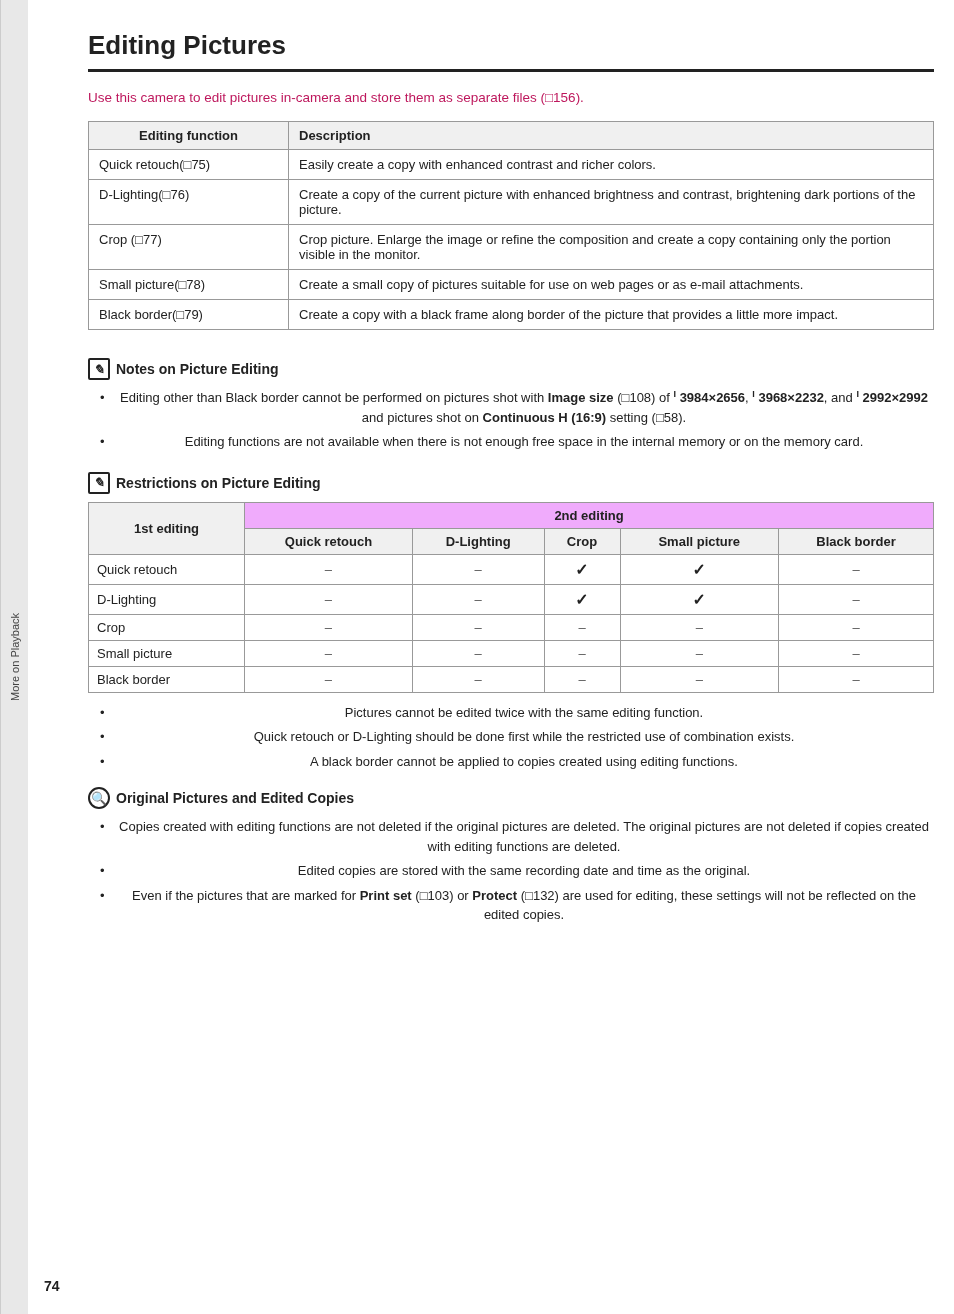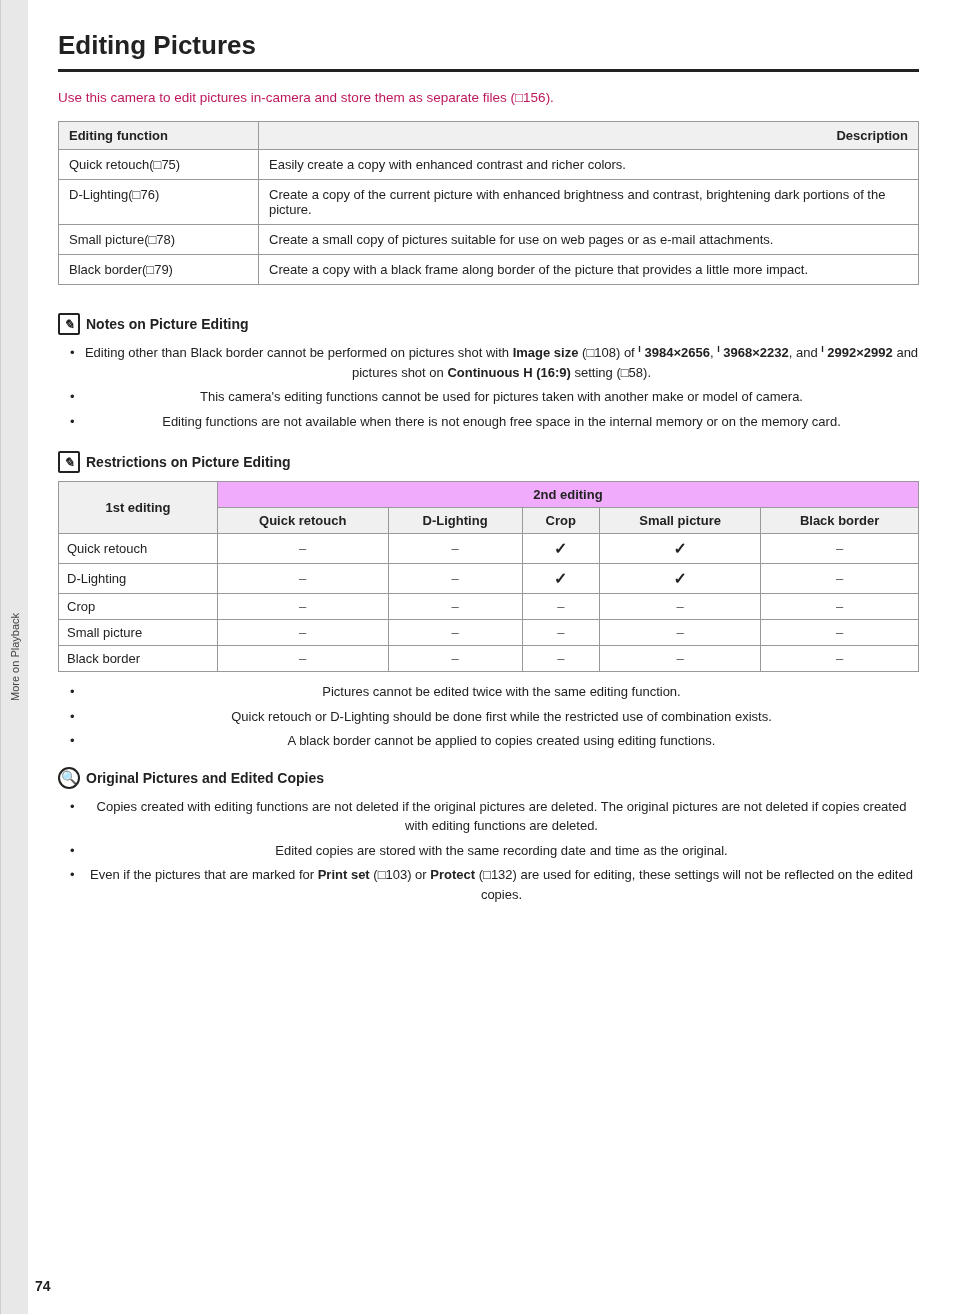--- a/index.html
+++ b/index.html
@@ -25,21 +25,22 @@
       justify-content: center;
       writing-mode: vertical-rl;
       transform: rotate(180deg);
       font-size: 11px;
       color: #444;
       border-right: 1px solid #ccc;
       flex-shrink: 0;
     }
     .main-content {
       flex: 1;
-      padding: 30px 35px 30px 30px;
+      padding: 30px 20px 30px 30px;
+      margin-left: 30px;
     }
     .page-title {
       font-size: 26px;
       font-weight: bold;
       margin-bottom: 18px;
       padding-bottom: 8px;
       border-bottom: 3px solid #222;
     }
     .intro-text {
       font-size: 13.5px;
@@ -51,24 +52,24 @@
       width: 100%;
       border-collapse: collapse;
       margin-bottom: 28px;
       font-size: 13px;
     }
     .editing-table th {
       border: 1px solid #999;
       padding: 6px 10px;
       background: #f0f0f0;
       font-weight: bold;
-      text-align: right;
+      text-align: left;
     }
     .editing-table th:first-child {
-      text-align: left;
+      text-align: center;
       width: 200px;
     }
     .editing-table td {
       border: 1px solid #999;
       padding: 7px 10px;
       vertical-align: top;
     }
     .editing-table td:first-child {
       font-weight: normal;
       width: 200px;
@@ -160,21 +161,21 @@
       border-radius: 50%;
       display: flex;
       align-items: center;
       justify-content: center;
       font-size: 11px;
       flex-shrink: 0;
     }
     .page-number {
       position: absolute;
       bottom: 20px;
-      left: 35px;
+      left: 44px;
       font-size: 14px;
       font-weight: bold;
     }
     strong { font-weight: bold; }
   </style>
 </head>
 <body>
 
 <div class="page-container">
   <div class="sidebar">
@@ -196,40 +197,43 @@
         </tr>
       </thead>
       <tbody>
         <tr>
           <td>Quick retouch(□75)</td>
           <td>Easily create a copy with enhanced contrast and richer colors.</td>
         </tr>
         <tr>
           <td>D-Lighting(□76)</td>
           <td>Create a copy of the current picture with enhanced brightness and contrast, brightening dark portions of the picture.</td>
+        </tr>
+        <tr>
+          <td>Crop (□77)</td>
+          <td>Crop picture. Enlarge the image or refine the composition and create a copy containing only the portion visible in the monitor.</td>
         </tr>
         <tr>
           <td>Small picture(□78)</td>
           <td>Create a small copy of pictures suitable for use on web pages or as e-mail attachments.</td>
         </tr>
         <tr>
           <td>Black border(□79)</td>
           <td>Create a copy with a black frame along border of the picture that provides a little more impact.</td>
         </tr>
       </tbody>
     </table>
 
     <div class="notes-section">
       <div class="section-header">
         <div class="section-icon">✎</div>
         <span class="section-title">Notes on Picture Editing</span>
       </div>
       <ul class="bullet-list">
         <li>Editing other than Black border cannot be performed on pictures shot with <strong>Image size</strong> (□108) of <strong><sup style="font-size:9px">I</sup> 3984×2656</strong>, <strong><sup style="font-size:9px">I</sup> 3968×2232</strong>, and <strong><sup style="font-size:9px">I</sup> 2992×2992</strong> and pictures shot on <strong>Continuous H (16:9)</strong> setting (□58).</li>
-        <li>This camera's editing functions cannot be used for pictures taken with another make or model of camera.</li>
         <li>Editing functions are not available when there is not enough free space in the internal memory or on the memory card.</li>
       </ul>
     </div>
 
     <div class="restrictions-section">
       <div class="section-header">
         <div class="section-icon">✎</div>
         <span class="section-title">Restrictions on Picture Editing</span>
       </div>
       <table class="restrictions-table">

